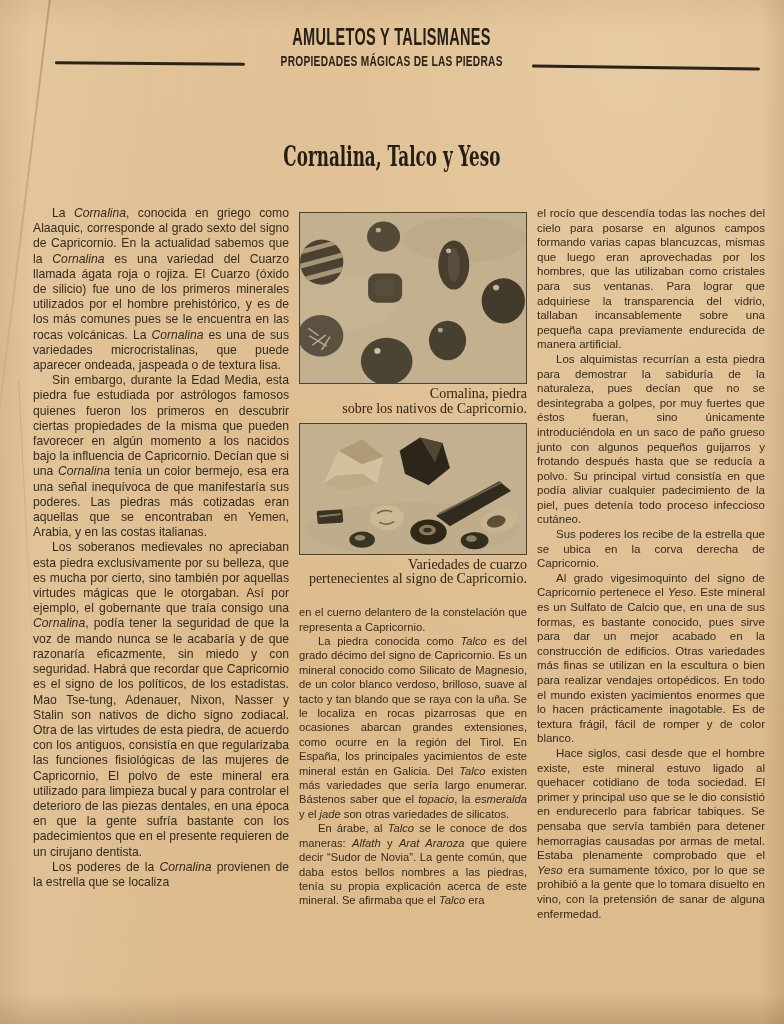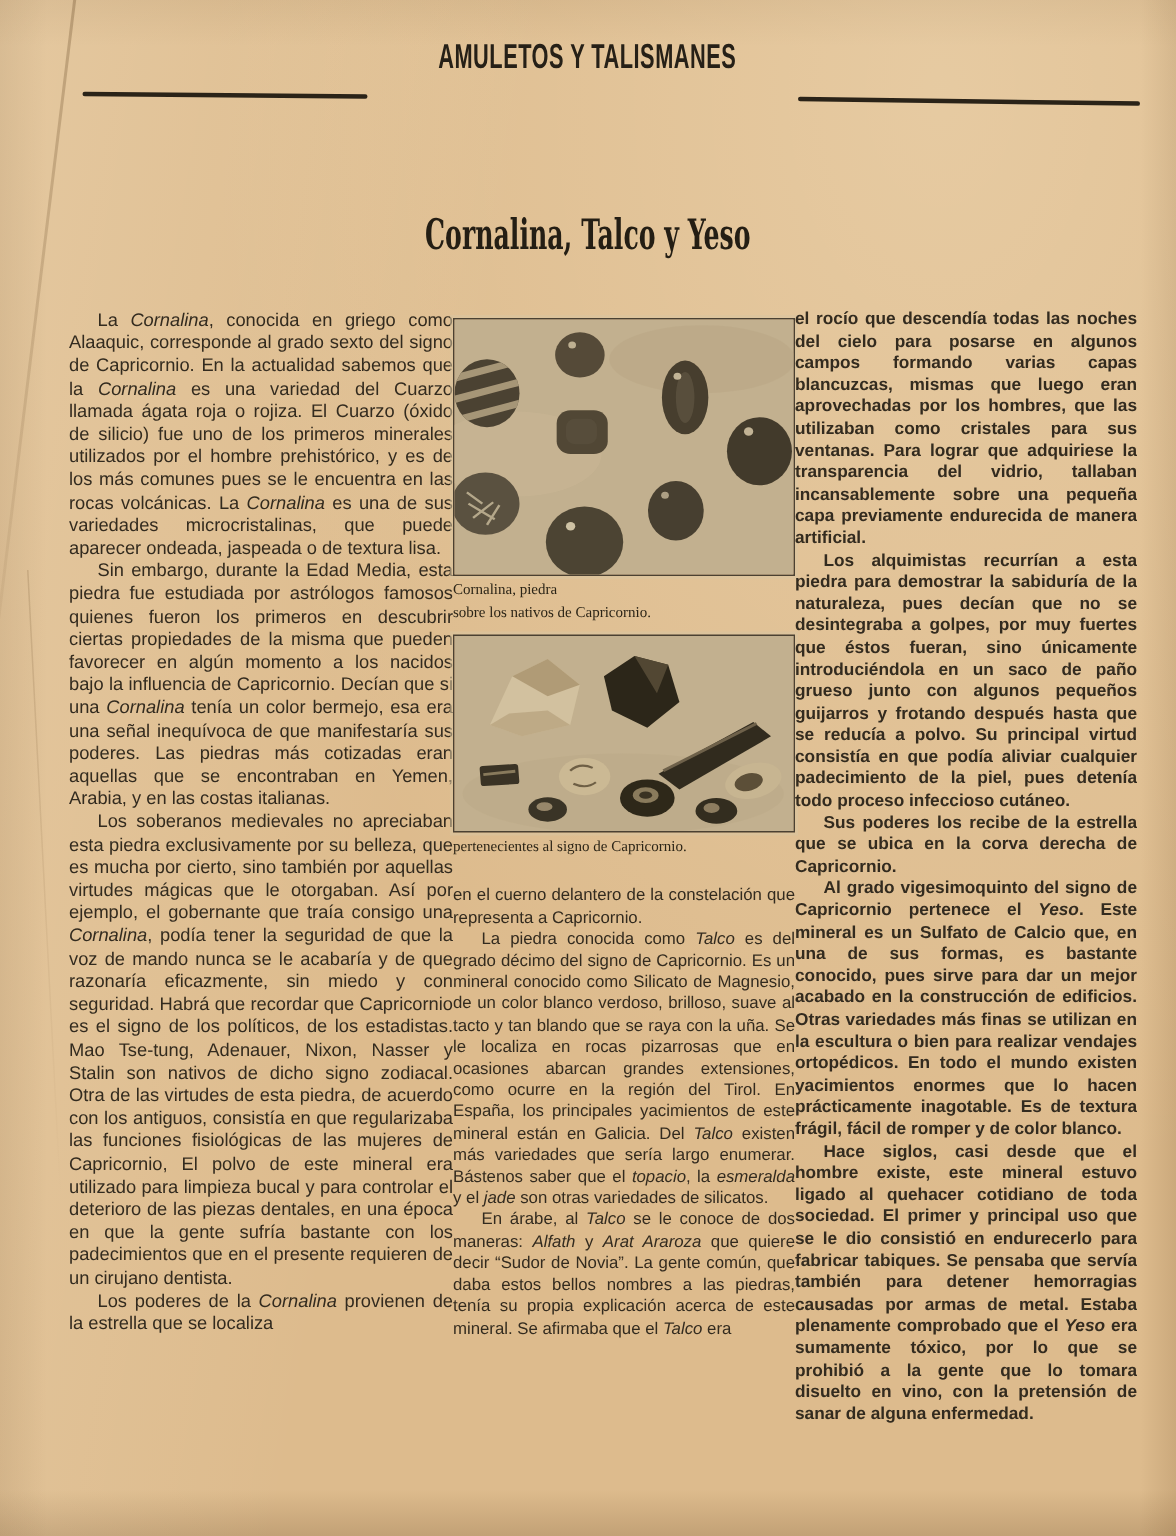--- a/index.html
+++ b/index.html
@@ -33,48 +33,51 @@
   .rule-left{top:62px;left:55px;width:190px;transform:rotate(.5deg);}
   .rule-right{top:66px;left:532px;width:228px;transform:rotate(.8deg);}
   .title{top:76px;}
   .title>span{display:inline-block;font-family:"DejaVu Serif",serif;font-weight:bold;font-size:46px;
     letter-spacing:-1px;transform:scale(.76,1.02);color:#211b12;}
   .subtitle{top:140px;}
   .subtitle>span{display:inline-block;font-family:"DejaVu Serif",serif;font-weight:bold;font-size:28px;
     transform:scale(.60,1.0);color:#241e14;}
 
   
-  .columns{position:absolute;top:206px;left:46px;display:grid;
-    grid-template-columns:256px 228px 228px;height:812px;overflow:hidden;
+  .columns{position:absolute;top:206px;left:33px;display:grid;
+    grid-template-columns:256px 228px 228px;column-gap:10px;height:812px;overflow:hidden;
     text-align:justify;hyphens:auto;-webkit-hyphens:auto;}
   .col-left{font-size:12.2px;line-height:15.2px;}
   .col-mid-text{font-size:11.2px;line-height:14.4px;margin-top:18px;}
-  .col-right{font-size:11.5px;line-height:14.6px;font-weight:bold;}
+  .col-right{font-size:11.5px;line-height:14.6px;}
   .columns p{margin:0;text-indent:19px;}
   .columns p.noindent{text-indent:0;}
   .it{font-style:italic;}
 
   
   .figure{margin:0;}
   .fig-1{margin-top:6px;}
   .fig-2{margin-top:6px;}
   .photo{display:block;width:100%;border:1px solid #4b4132;box-sizing:border-box;
     box-shadow:0 0 0 2px rgba(216,196,160,.55);}
-  .caption{margin-top:3px;font-family:"Liberation Serif",serif;font-size:10px;line-height:14.8px;
-    text-align:left;color:#2c2517;}
+  .caption{margin-top:3px;font-family:"Liberation Serif",serif;font-size:14px;line-height:14.8px;
+    text-align:right;color:#2c2517;}
 </style>
 </head>
 <body>
 
 <div class="page">
   <div class="crease"></div>
   <div class="crease2"></div>
 
   <div class="kicker">
     <span>AMULETOS Y TALISMANES</span>
+  </div>
+  <div class="subkicker">
+    <span>PROPIEDADES MÁGICAS DE LAS PIEDRAS</span>
   </div>
   <div class="rule rule-left"></div>
   <div class="rule rule-right"></div>
 
   <h2 class="subtitle" style="margin:0;">
     <span>Cornalina, Talco y Yeso</span>
   </h2>
 
   <div class="columns">
 
@@ -147,20 +150,21 @@
           <g transform="rotate(-18 186 101)">
             <ellipse cx="186" cy="101" rx="18" ry="12" fill="#c7b591"></ellipse>
             <ellipse cx="183" cy="101" rx="9" ry="6" fill="#5c4f38"></ellipse>
           </g>
           <ellipse cx="58" cy="121" rx="12" ry="8.5" fill="#3a3426"></ellipse>
           <ellipse cx="56" cy="119" rx="5" ry="3" fill="#97876a"></ellipse>
           <ellipse cx="163" cy="122" rx="13" ry="9" fill="#332d1f"></ellipse>
           <ellipse cx="160" cy="120" rx="5" ry="3.5" fill="#8d7d60"></ellipse>
         </svg>
         <figcaption class="caption">
+          <div>Variedades de cuarzo</div>
           <div>pertenecientes al signo de Capricornio.</div>
         </figcaption>
       </figure>
 
       <div class="col-mid-text">
           <p class="noindent"><span>en el cuerno delantero de la constelación que representa a Capricornio.</span></p>
           <p><span>La piedra conocida como </span><span class="it">Talco</span><span> es del grado décimo del signo de Capricornio. Es un mineral conocido como Silicato de Magnesio, de un color blanco verdoso, brilloso, suave al tacto y tan blando que se raya con la uña. Se le localiza en rocas pizarrosas que en ocasiones abarcan grandes extensiones, como ocurre en la región del Tirol. En España, los principales yacimientos de este mineral están en Galicia. Del </span><span class="it">Talco</span><span> existen más variedades que sería largo enumerar. Bástenos saber que el </span><span class="it">topacio</span><span>, la </span><span class="it">esmeralda</span><span> y el </span><span class="it">jade</span><span> son otras variedades de silicatos.</span></p>
           <p><span>En árabe, al </span><span class="it">Talco</span><span> se le conoce de dos maneras: </span><span class="it">Alfath</span><span> y </span><span class="it">Arat Araroza</span><span> que quiere decir “Sudor de Novia”. La gente común, que daba estos bellos nombres a las piedras, tenía su propia explicación acerca de este mineral. Se afirmaba que el </span><span class="it">Talco</span><span> era</span></p>
         </div>
     </div>

